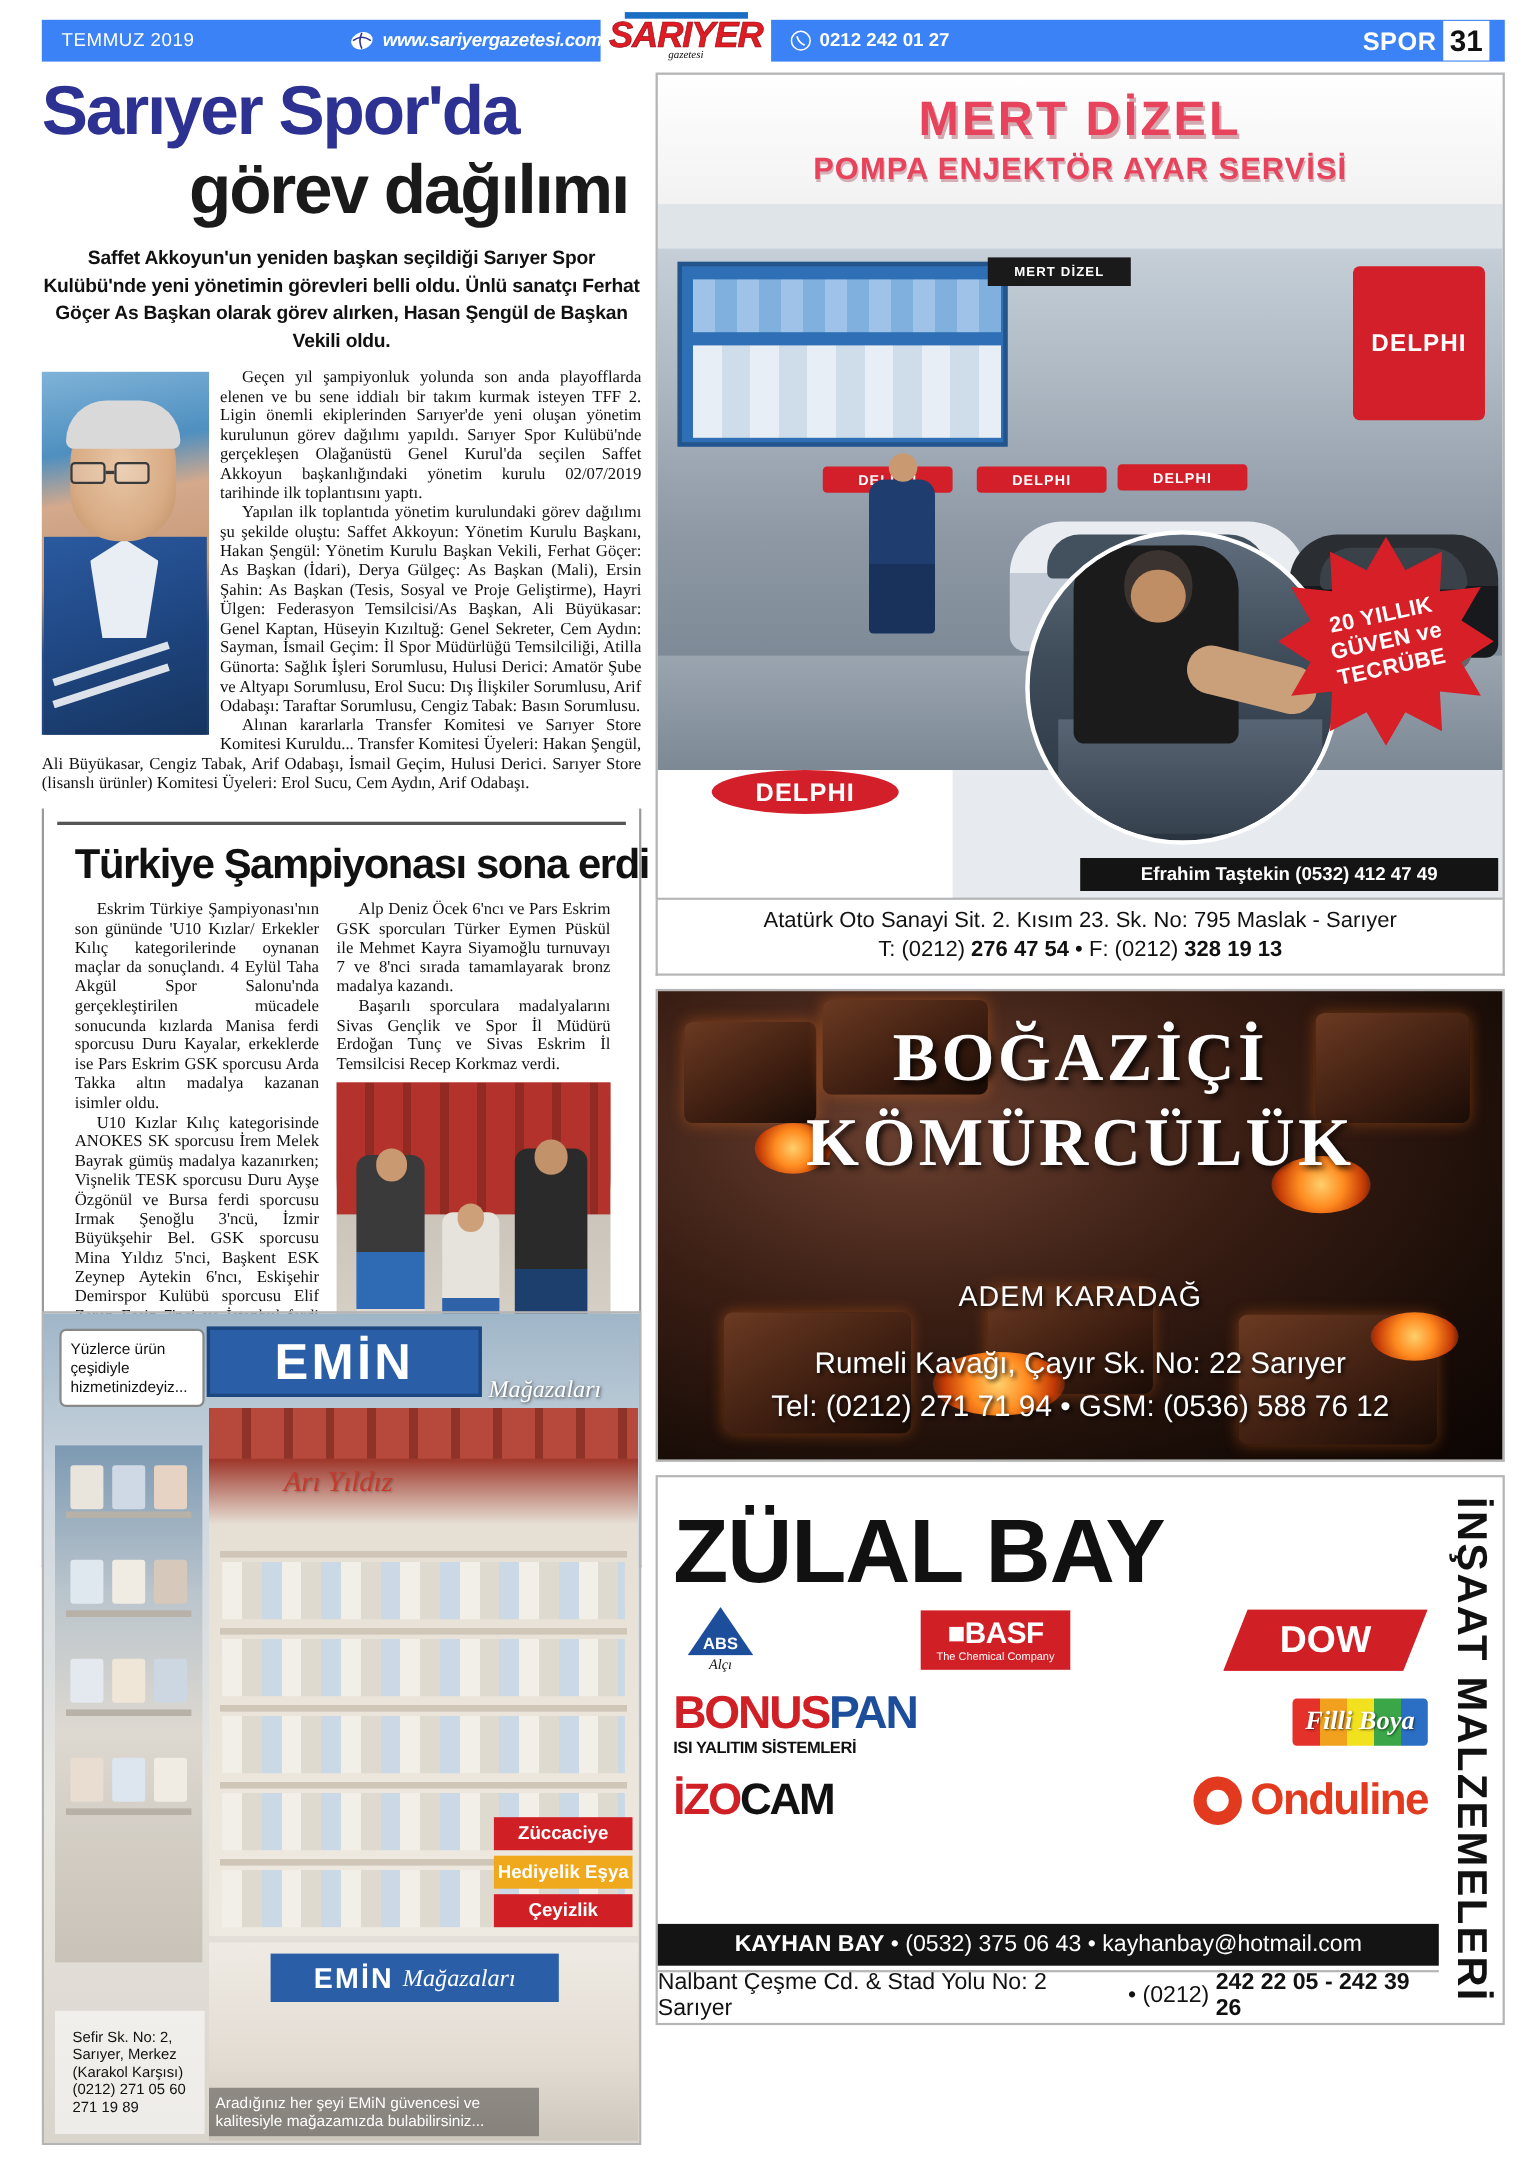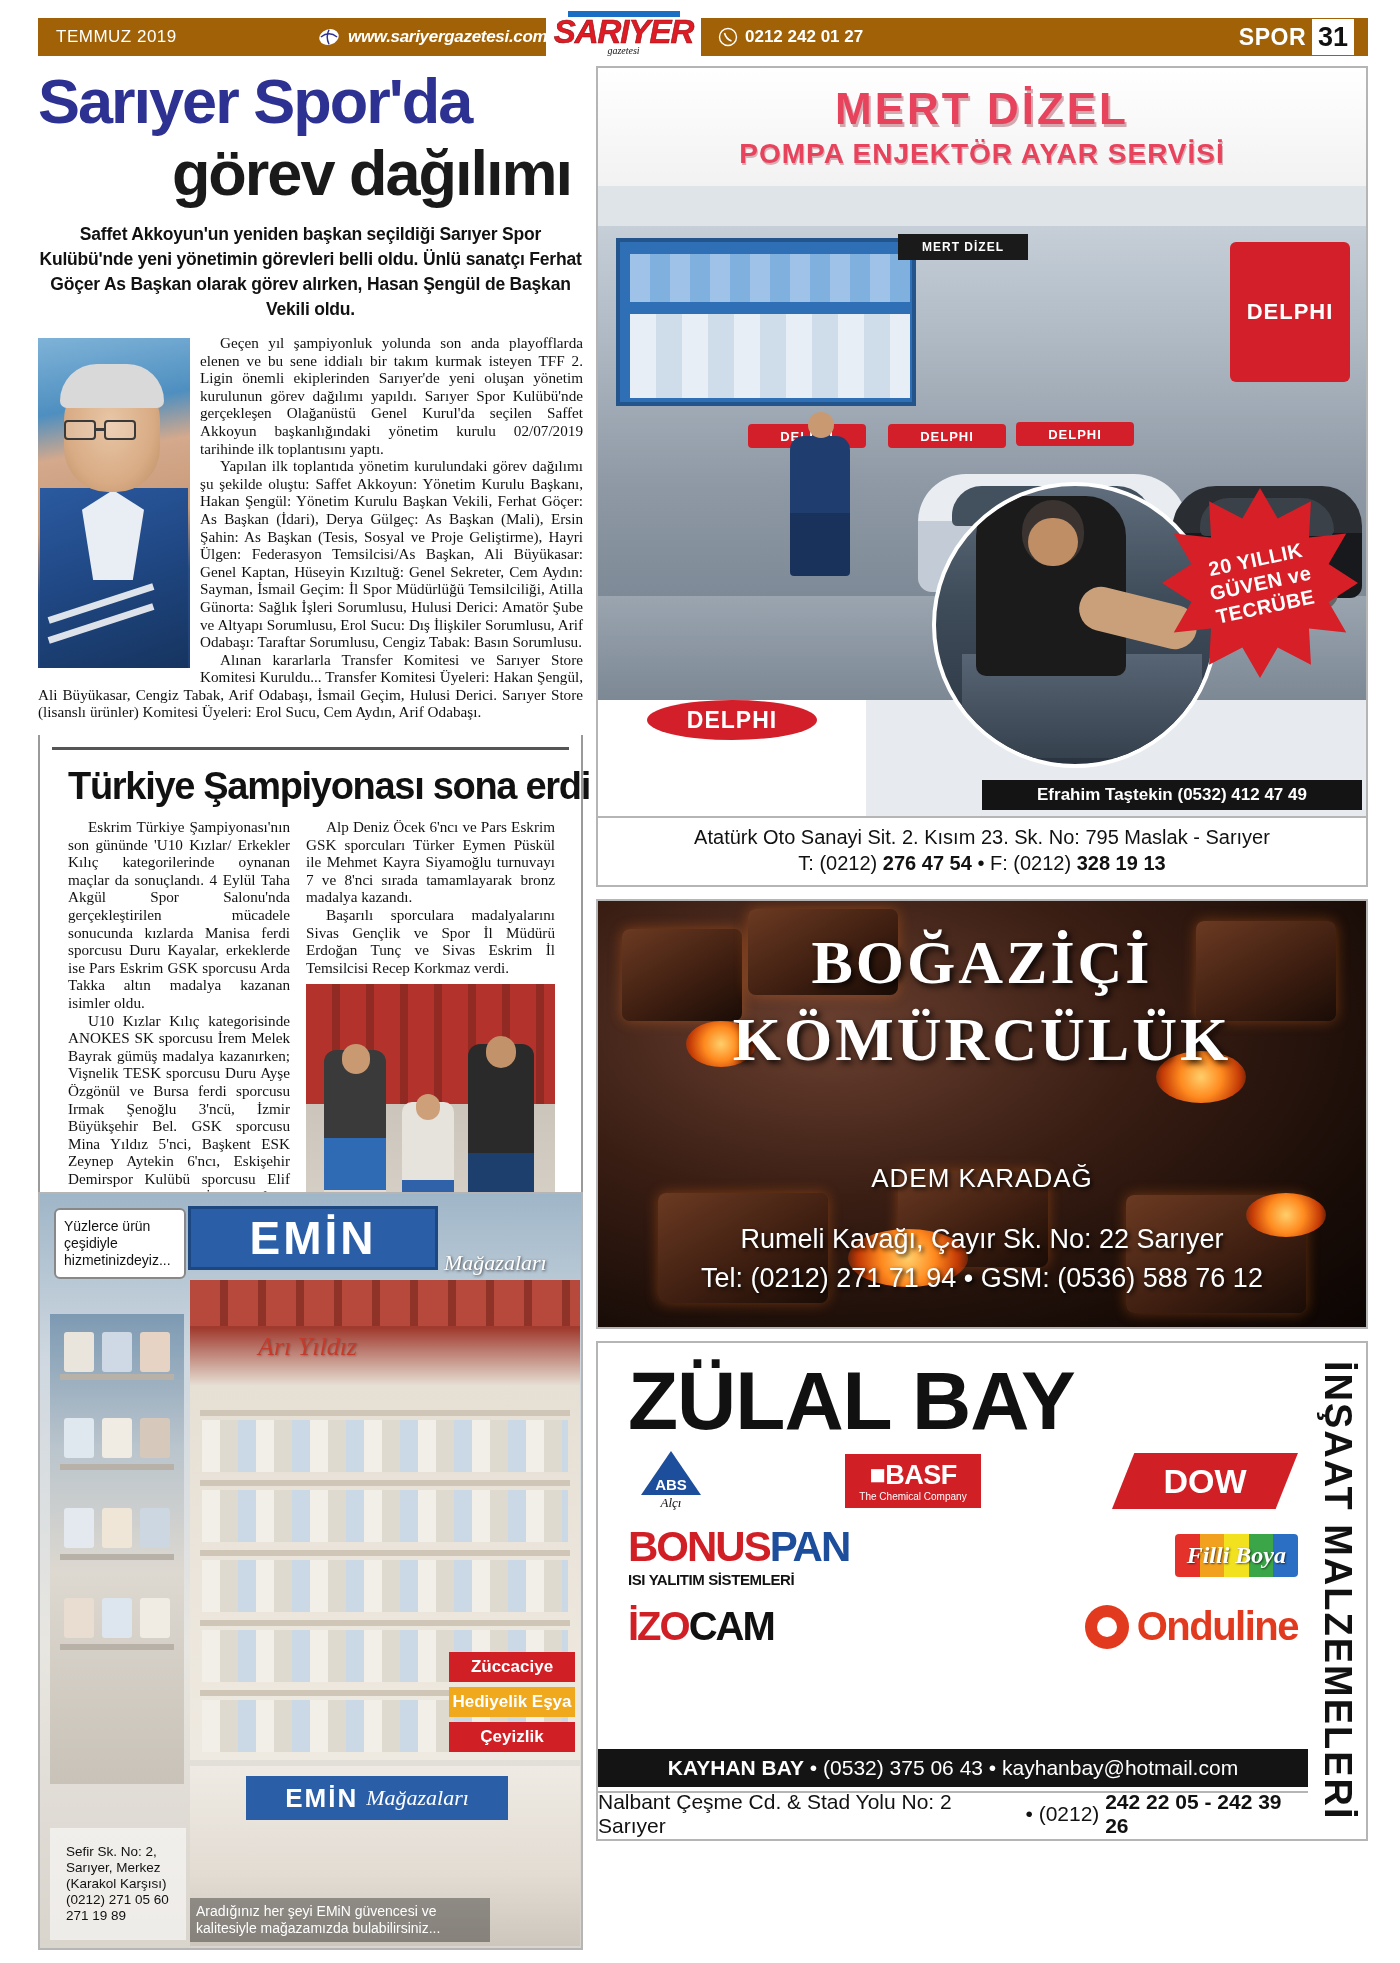--- a/index.html
+++ b/index.html
@@ -7,21 +7,21 @@
     width: 1400px; height: 1963px;
     background: #ffffff;
     font-family: "Liberation Sans", sans-serif;
     position: relative;
     overflow: hidden;
   }
 
   
   .masthead {
     position: absolute; left: 38px; top: 18px; width: 1330px; height: 38px;
-    background: #a16207;
+    background: #3b82f6;
     display: flex; align-items: center;
   }
   .mh-date {
     color: #fff; font-size: 17px; letter-spacing: .5px;
     margin-left: 18px; font-weight: 400; white-space: nowrap;
   }
   .mh-center {
     position: absolute; left: 280px; top: 0; height: 38px;
     display: flex; align-items: center; gap: 8px;
   }
@@ -344,21 +344,21 @@
   
   .ad-zulal { margin-top: 12px; height: 500px; border: 2px solid #b5b5b5; position: relative; background:#fff; }
   .zulal-side {
     position: absolute; right: 0; top: 0; width: 58px; height: 100%;
     display: flex; align-items: center; justify-content: center;
   }
   .zulal-side span {
     writing-mode: vertical-rl; font-family: "Liberation Sans", sans-serif;
     font-weight: bold; font-size: 38px; color: #111; letter-spacing: 2px;
   }
-  .zulal-main { position: absolute; left: 0; top: 6px; right: 58px; height: 100%; padding: 10px 10px 16px 14px; margin-left: 16px; }
+  .zulal-main { position: absolute; left: 0; top: 16px; right: 58px; height: 100%; padding: 10px 10px 16px 14px; }
   .zulal-title {
     font-family: "Liberation Sans", sans-serif; font-weight: bold;
     font-size: 82px; line-height: 84px; color: #111; letter-spacing: -1px;
   }
   .logo-row { display: flex; align-items: center; justify-content: space-between; margin-top: 8px; gap: 8px; }
   .abs-logo { width: 86px; text-align: center; }
   .abs-tri { width: 60px; height: 44px; background: #1c4e9c; clip-path: polygon(50% 0,100% 100%,0 100%); margin: 0 auto; position: relative; }
   .abs-tri::after { content: "ABS"; position: absolute; left: 0; bottom: 2px; width: 100%; text-align: center; color: #fff; font-size: 15px; font-weight: bold; font-family: "Liberation Sans", sans-serif; }
   .abs-sub { font-family: "Liberation Serif", serif; font-style: italic; font-size: 13px; color: #111; }
   .basf-box { background: #d11f26; padding: 6px 14px; text-align: center; }

